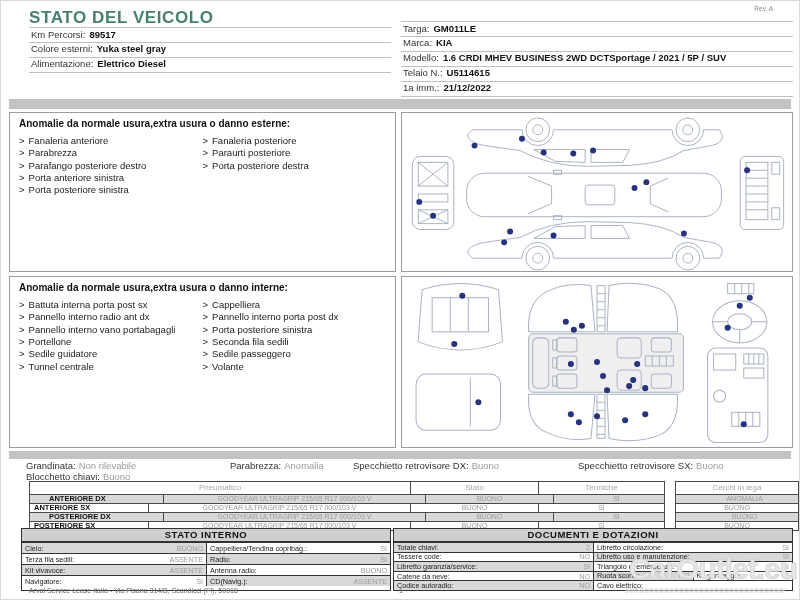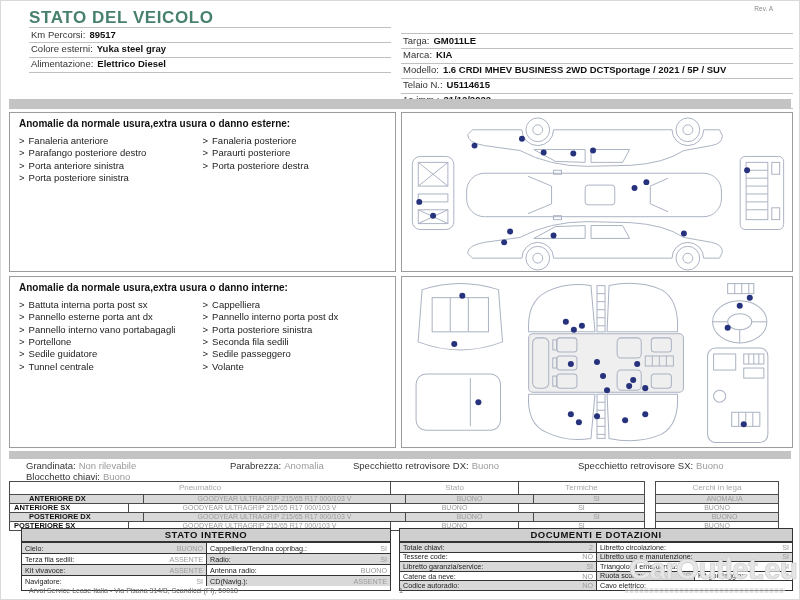--- a/index.html
+++ b/index.html
@@ -4,21 +4,21 @@
 <style>
   html,body{margin:0;padding:0;background:#f2f2f2;}
   .page{position:relative;width:800px;height:600px;background:#ffffff;border:1px solid #d9d9d9;
         box-sizing:border-box;overflow:hidden;font-family:"Liberation Sans","DejaVu Sans",sans-serif;color:#222;}
 
   
   .doc-title{position:absolute;left:28px;top:7px;font-size:17px;font-weight:bold;color:#47806f;letter-spacing:.6px;}
   .rev{position:absolute;right:26px;top:4px;font-size:6.5px;color:#8a8a8a;}
   .hdr-fields{position:absolute;border-top:1px solid #c0c0c0;}
   .hdr-left{left:28px;top:26px;width:362px;}
-  .hdr-right{left:400px;top:32px;width:392px;}
+  .hdr-right{left:400px;top:20px;width:392px;}
   .hdr-row{border-bottom:1px solid #c0c0c0;padding:1.5px 2px;font-size:9.5px;line-height:1.15;}
   .flabel{color:#333;margin-right:4px;}
   .fvalue{font-weight:bold;color:#111;}
 
   .graybar{position:absolute;left:8px;right:8px;height:10px;background:#c4c3c3;}
   .bar1{top:98px;} .bar2{top:450px;height:8px;}
 
   
   .sect{position:absolute;left:8px;width:784px;display:flex;gap:5px;}
   .sect-ext{top:111px;height:160px;} .sect-int{top:275px;height:172px;}
@@ -37,36 +37,36 @@
 
   
   .summary{position:absolute;left:25px;top:459px;width:764px;height:20px;font-size:9.5px;}
   .sum-item{position:absolute;white-space:nowrap;}
   .sum-0{left:0;} .sum-1{left:204px;} .sum-2{left:327px;} .sum-3{left:552px;}
   .sum-line2{position:absolute;left:0;top:11px;white-space:nowrap;}
   .slabel{color:#333;margin-right:3px;}
   .svalue{color:#9b9b9b;}
 
   
-  .tyres{position:absolute;left:8px;top:480px;display:flex;gap:10px;}
+  .tyres{position:absolute;left:28px;top:480px;display:flex;gap:10px;}
   .ttable{width:634px;border:1px solid #4a4a4a;}
   .trow{display:grid;grid-template-columns:118px 262px 128px 126px;border-top:1px solid #4a4a4a;}
   .trow:first-child{border-top:none;}
   .thead-row{grid-template-columns:380px 128px 126px;}
   .tcell{font-size:7px;color:#9a9a9a;text-align:center;line-height:8px;height:8px;overflow:hidden;border-left:1px solid #4a4a4a;}
   .trow .tcell:first-child{border-left:none;}
   .thead-row .tcell{font-size:8px;color:#a8a8a8;height:12px;line-height:12px;}
   .tpos{font-size:7.5px;font-weight:bold;color:#111;text-align:left;padding-left:4px;}
   .sh{background:#d9d9d9;padding-left:15px;}
   .ctable{width:122px;border:1px solid #4a4a4a;}
   .crow{font-size:7px;color:#9a9a9a;text-align:center;height:8px;line-height:8px;border-top:1px solid #4a4a4a;overflow:hidden;}
   .chead{font-size:8px;color:#a8a8a8;text-align:center;height:12px;line-height:12px;}
 
   
-  .bottom{position:absolute;left:20px;top:527px;width:772px;display:flex;gap:8px;}
+  .bottom{position:absolute;left:20px;top:527px;width:772px;display:flex;gap:2px;}
   .kvtable{border:1px solid #333;box-sizing:border-box;background:#fff;}
   .kv-left{width:370px;} .kv-right{flex:1;}
   .tbl-head{background:#cfcfcf;font-weight:bold;text-align:center;font-size:9.5px;letter-spacing:.5px;
             height:12px;line-height:12px;border-bottom:1px solid #333;color:#111;}
   .kv-row{display:flex;border-top:1px solid #333;}
   .kv-row:first-of-type{border-top:none;}
   .kv-left .kv-row{height:10px;} .kv-right .kv-row{height:8.6px;}
   .pair{display:flex;justify-content:space-between;align-items:center;box-sizing:border-box;
         padding:0 3px;border-left:1px solid #333;width:50%;overflow:hidden;}
   .pair:first-child{border-left:none;}
@@ -105,20 +105,21 @@
   </div>
 
   <div class="graybar bar1"></div>
 
   <div class="sect sect-ext">
     <div class="txtbox">
       <div class="anom-title">Anomalie da normale usura,extra usura o danno esterne:</div>
       <div class="cols">
         <ul>
           <li><span class="mk">&gt;</span><span>Fanaleria anteriore</span></li>
+          <li><span class="mk">&gt;</span><span>Parabrezza</span></li>
           <li><span class="mk">&gt;</span><span>Parafango posteriore destro</span></li>
           <li><span class="mk">&gt;</span><span>Porta anteriore sinistra</span></li>
           <li><span class="mk">&gt;</span><span>Porta posteriore sinistra</span></li>
         </ul>
         <ul>
           <li><span class="mk">&gt;</span><span>Fanaleria posteriore</span></li>
           <li><span class="mk">&gt;</span><span>Paraurti posteriore</span></li>
           <li><span class="mk">&gt;</span><span>Porta posteriore destra</span></li>
         </ul>
       </div>
@@ -191,21 +192,21 @@
       </svg>
     </div>
   </div>
 
   <div class="sect sect-int">
     <div class="txtbox">
       <div class="anom-title">Anomalie da normale usura,extra usura o danno interne:</div>
       <div class="cols">
         <ul>
           <li><span class="mk">&gt;</span><span>Battuta interna porta post sx</span></li>
-          <li><span class="mk">&gt;</span><span>Pannello esterne porta ant dx</span></li>
+          <li><span class="mk">&gt;</span><span>Pannello interno radio ant dx</span></li>
           <li><span class="mk">&gt;</span><span>Pannello interno vano portabagagli</span></li>
           <li><span class="mk">&gt;</span><span>Portellone</span></li>
           <li><span class="mk">&gt;</span><span>Sedile guidatore</span></li>
           <li><span class="mk">&gt;</span><span>Tunnel centrale</span></li>
         </ul>
         <ul>
           <li><span class="mk">&gt;</span><span>Cappelliera</span></li>
           <li><span class="mk">&gt;</span><span>Pannello interno porta post dx</span></li>
           <li><span class="mk">&gt;</span><span>Porta posteriore sinistra</span></li>
           <li><span class="mk">&gt;</span><span>Seconda fila sedili</span></li>

